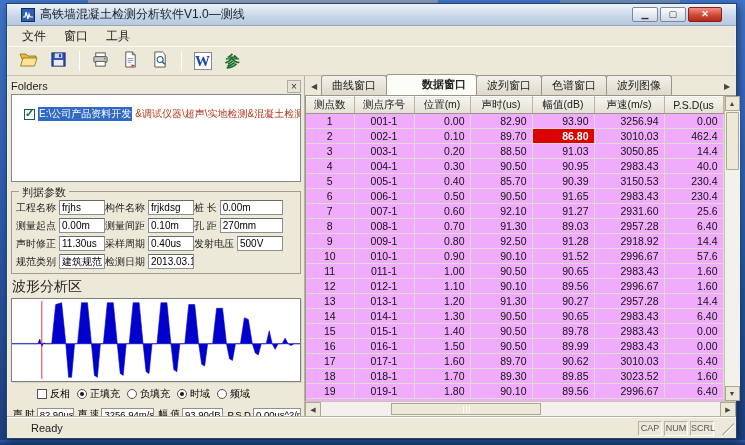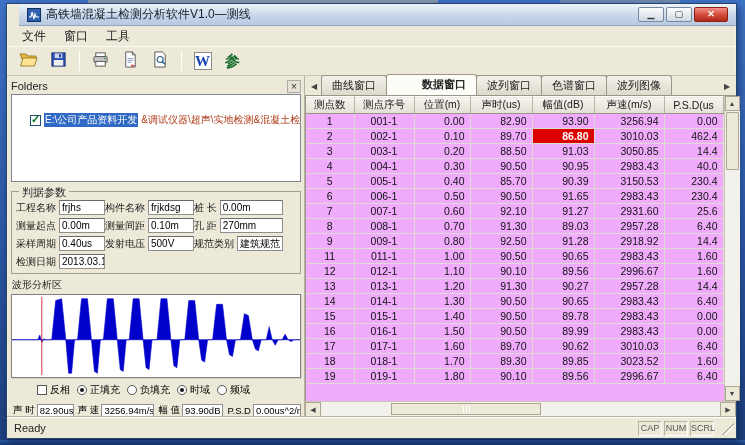--- a/index.html
+++ b/index.html
@@ -7,21 +7,21 @@
   body { background: linear-gradient(180deg,#3f74c8 0%, #2a56a4 55%, #1d3f7e 100%); position:relative; }
   .bg-win { position:absolute; top:0; left:88px; width:350px; height:6px; background:#9aa4ad; opacity:.8; }
   .bg-win2 { position:absolute; top:0; left:560px; width:120px; height:8px; background:#8c99a8; opacity:.6; }
   .taskbar { position:absolute; left:0; bottom:0; width:100%; height:5px; background:linear-gradient(#2b5cab,#16376e); }
 
   .window { position:absolute; left:6px; top:3px; width:731px; height:436px;
             background:#ece9d8; border:1px solid #24466e; box-shadow:0 0 0 1px rgba(255,255,255,.25) inset, 2px 3px 8px rgba(0,0,20,.45);
             display:flex; flex-direction:column; }
 
   
-  .titlebar { height:22px; background:linear-gradient(#eef3fa,#c6d5e8 60%,#b7c9e0); display:flex; align-items:center; padding:0 8px; border-bottom:1px solid #93a7c0; flex:0 0 22px;margin-left:12px; }
+  .titlebar { height:22px; background:linear-gradient(#eef3fa,#c6d5e8 60%,#b7c9e0); display:flex; align-items:center; padding:0 14px; border-bottom:1px solid #93a7c0; flex:0 0 22px; }
   .app-icon { width:14px; height:14px; margin-right:5px; flex:0 0 14px; }
   .title-text { font-size:12px; color:#16212e; flex:1 1 auto; white-space:nowrap; overflow:hidden; }
   .win-btns { display:flex; gap:2px; align-items:flex-start; }
   .wb { width:26px; height:15px; border:1px solid #77899e; border-radius:2px; background:linear-gradient(#fdfdfd,#cfd8e2); font-size:9px; line-height:13px; text-align:center; color:#333; }
   .wb.close { width:34px; background:linear-gradient(#f29086,#d14836 55%,#b02a1a); color:#fff; border-color:#8a2015; font-weight:bold; }
 
   
   .menubar { height:20px; display:flex; padding-left:6px; font-size:12px; color:#1c1c1c; flex:0 0 20px; }
   .menu-item { padding:2px 9px; }
   .toolbar { height:30px; display:flex; align-items:center; padding-left:8px; gap:3px; border-top:1px solid #fbfaf6; border-bottom:1px solid #c9c4b4; flex:0 0 30px; }
@@ -31,36 +31,36 @@
   .cn-glyph { font-size:15px; font-weight:bold; color:#166b2a; }
 
   
   .content { flex:1 1 auto; display:flex; min-height:0; }
 
   
   .left { width:298px; flex:0 0 298px; display:flex; flex-direction:column; padding:2px 3px 0 4px; border-right:1px solid #b7b2a2; min-height:0; }
   .panel-hd { height:16px; display:flex; align-items:center; font-size:11px; color:#222; flex:0 0 16px; }
   .panel-hd .hd-title { flex:1; }
   .panel-close { width:14px; height:13px; font-size:10px; line-height:12px; text-align:center; color:#333; border:1px solid #aaa; background:#e6e2d4; }
-  .treebox { height:88px; flex:0 0 88px; background:#fff; border:1px solid #828790; box-shadow:1px 1px 0 #fff inset; overflow:hidden; padding:18px; }
+  .treebox { height:88px; flex:0 0 88px; background:#fff; border:1px solid #828790; box-shadow:1px 1px 0 #fff inset; overflow:hidden; padding:12px; }
   .tree-item { display:flex; align-items:center; gap:3px; font-size:10px; white-space:nowrap; }
   .cbox { width:11px; height:11px; flex:0 0 11px; border:1px solid #1a5276; background:#fff; position:relative; }
   .cbox.on::after { content:"✓"; position:absolute; left:0px; top:-3px; font-size:11px; color:#0b7a2a; font-weight:bold; }
   .path-head { background:#316ac5; color:#fff; padding:0 1px; }
   .path-tail { color:#b03a1a; }
 
   
   .groupbox { position:relative; border:1px solid #a29d8d; margin-top:9px; padding:8px 17px 4px 4px; flex:0 0 auto; }
   .group-title { position:absolute; top:-7px; left:7px; background:#ece9d8; padding:0 3px; font-size:11px; color:#222; }
   .pgrid { display:grid; grid-template-columns:1fr 1fr 1fr; gap:3px 0; }
   .pair { display:flex; align-items:center; gap:3px; min-width:0; }
   .plabel { font-size:10px; color:#1c1c1c; white-space:nowrap; flex:0 0 auto; }
   .pvalue { flex:1 1 auto; min-width:0; background:#fff; border:1px solid #8f8f8f; border-top-color:#6a6a6a; font-size:10px; height:15px; line-height:13px; padding:0 2px; overflow:hidden; white-space:nowrap; }
 
-  .wave-label { font-size:10px; color:#222; margin:4px 0 2px 1px; flex:0 0 auto; }
+  .wave-label { font-size:14px; color:#222; margin:4px 0 2px 1px; flex:0 0 auto; }
   .wavebox { height:84px; flex:0 0 84px; background:#fff; border:1px solid #7f7f7f; box-shadow:1px 1px 0 #d9d5c6; }
   .wavebox svg { width:100%; height:100%; display:block; }
 
   .ctrl-row { height:17px; flex:0 0 17px; display:flex; align-items:center; gap:7px; font-size:10px; padding-left:26px; margin-top:3px; white-space:nowrap; }
   .ctrl { display:flex; align-items:center; gap:3px; }
   .ck { width:10px; height:10px; border:1px solid #555; background:#fff; position:relative; }
   .rd { width:10px; height:10px; border:1px solid #555; border-radius:50%; background:#fff; position:relative; }
   .rd.on::after { content:""; position:absolute; left:2px; top:2px; width:4px; height:4px; border-radius:50%; background:#111; }
 
   .readings { height:19px; flex:0 0 19px; display:flex; align-items:center; gap:2px; font-size:9.5px; margin-top:3px; white-space:nowrap; }
@@ -89,21 +89,21 @@
   .vtrack { flex:1; }
 
   .hscroll { height:16px; flex:0 0 16px; background:#f3f1ec; border-top:1px solid #c9c4b4; display:flex; }
   .hbtn { width:16px; flex:0 0 16px; background:#ece9d8; border:1px solid #aca791; font-size:7px; line-height:13px; text-align:center; color:#444; }
   .htrack { flex:1; position:relative; }
   .hthumb { position:absolute; left:70px; top:1px; width:150px; height:12px; background:#ece9d8; border:1px solid #aca791; display:flex; align-items:center; justify-content:center; gap:2px; }
   .hthumb i { width:1px; height:7px; background:#9b968a; border-right:1px solid #fff; }
 
   
   .statusbar { height:21px; flex:0 0 21px; border-top:1px solid #fff; background:#ece9d8; display:flex; align-items:center; font-size:11px; color:#222; box-shadow:0 -1px 0 #b7b2a2; }
-  .status-text { flex:1; padding-left:7px; }
+  .status-text { flex:1; padding-left:24px; }
   .spanel { width:24px; height:15px; border:1px solid #b7b2a2; border-bottom-color:#fff; border-right-color:#fff; margin-right:2px; font-size:9px; line-height:13px; text-align:center; color:#555; }
   .grip { width:14px; height:14px; margin:0 2px 0 4px; background:
       linear-gradient(135deg, transparent 55%, #b7b2a2 55%, #b7b2a2 62%, #fff 62%, #fff 70%, transparent 70%); }
 </style>
 </head>
 <body>
 
 <div class="bg-win"></div>
 <div class="bg-win2"></div>
 <div class="taskbar"></div>
@@ -213,20 +213,24 @@
               <span class="plabel">测量起点</span>
               <span class="pvalue">0.00m</span>
             </div>
           <div class="pair">
               <span class="plabel">测量间距</span>
               <span class="pvalue">0.10m</span>
             </div>
           <div class="pair">
               <span class="plabel">孔  距</span>
               <span class="pvalue">270mm</span>
+            </div>
+          <div class="pair">
+              <span class="plabel">声时修正</span>
+              <span class="pvalue">11.30us</span>
             </div>
           <div class="pair">
               <span class="plabel">采样周期</span>
               <span class="pvalue">0.40us</span>
             </div>
           <div class="pair">
               <span class="plabel">发射电压</span>
               <span class="pvalue">500V</span>
             </div>
           <div class="pair">
@@ -396,20 +400,29 @@
               <tr>
                 <td class="c">9</td>
                 <td class="c">009-1</td>
                 <td>0.80</td>
                 <td>92.50</td>
                 <td>91.28</td>
                 <td>2918.92</td>
                 <td>14.4</td>
               </tr>
               <tr>
+                <td class="c">10</td>
+                <td class="c">010-1</td>
+                <td>0.90</td>
+                <td>90.10</td>
+                <td>91.52</td>
+                <td>2996.67</td>
+                <td>57.6</td>
+              </tr>
+              <tr>
                 <td class="c">11</td>
                 <td class="c">011-1</td>
                 <td>1.00</td>
                 <td>90.50</td>
                 <td>90.65</td>
                 <td>2983.43</td>
                 <td>1.60</td>
               </tr>
               <tr>
                 <td class="c">12</td>

